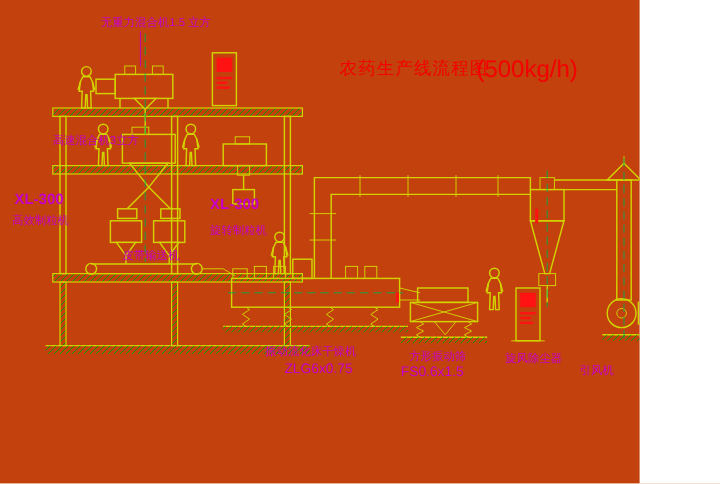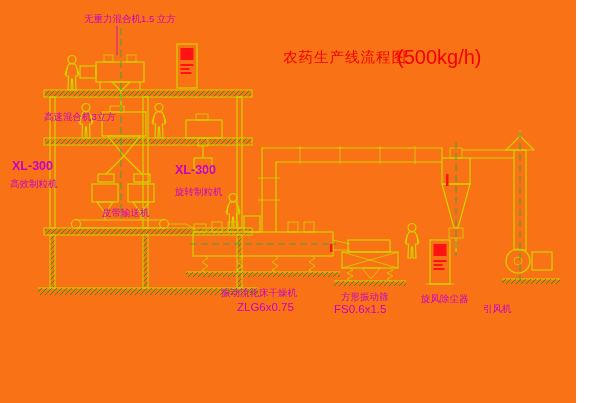--- a/index.html
+++ b/index.html
@@ -1,17 +1,17 @@
 <!DOCTYPE html>
 <html><head>
 <meta charset="utf-8">
 <style>
   html,body { margin:0; padding:0; background:#fff; }
   .stage {
-    position:relative; width:576px; height:403px; background:#f97316;
+    position:relative; width:533px; height:403px; background:#c2410c;
     overflow:hidden; font-family:"Liberation Sans", sans-serif;
   }
   svg { display:block; }
   .ln   { stroke:#d2d200; fill:none; stroke-width:1.2; }
   .lnt  { stroke:#d2d200; fill:none; stroke-width:0.8; }
   .slab { stroke:#d2d200; stroke-width:1; }
   .gdash{ stroke:#00b050; stroke-width:0.8; fill:none; stroke-dasharray:7 4; opacity:.9; }
   .redf { fill:#ff1212; stroke:none; }
   .mlead{ stroke:#c800c8; stroke-width:0.8; }
   text.mg  { fill:#c800c8; font-size:9.5px;  font-family:"Liberation Sans",sans-serif; }

